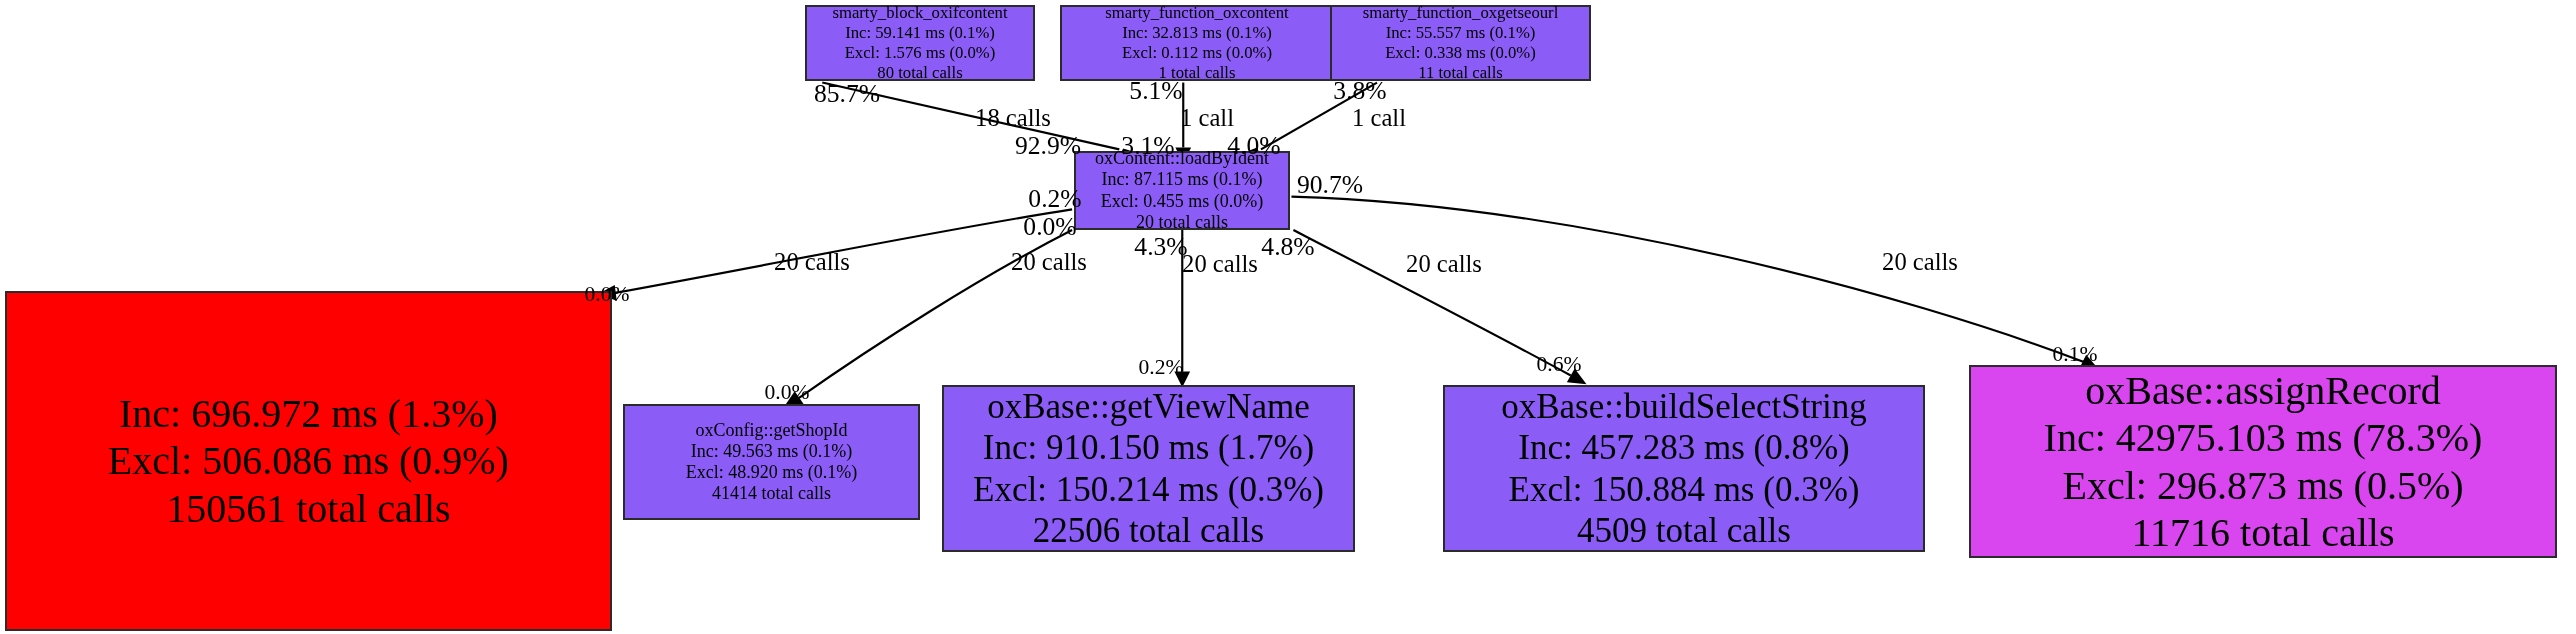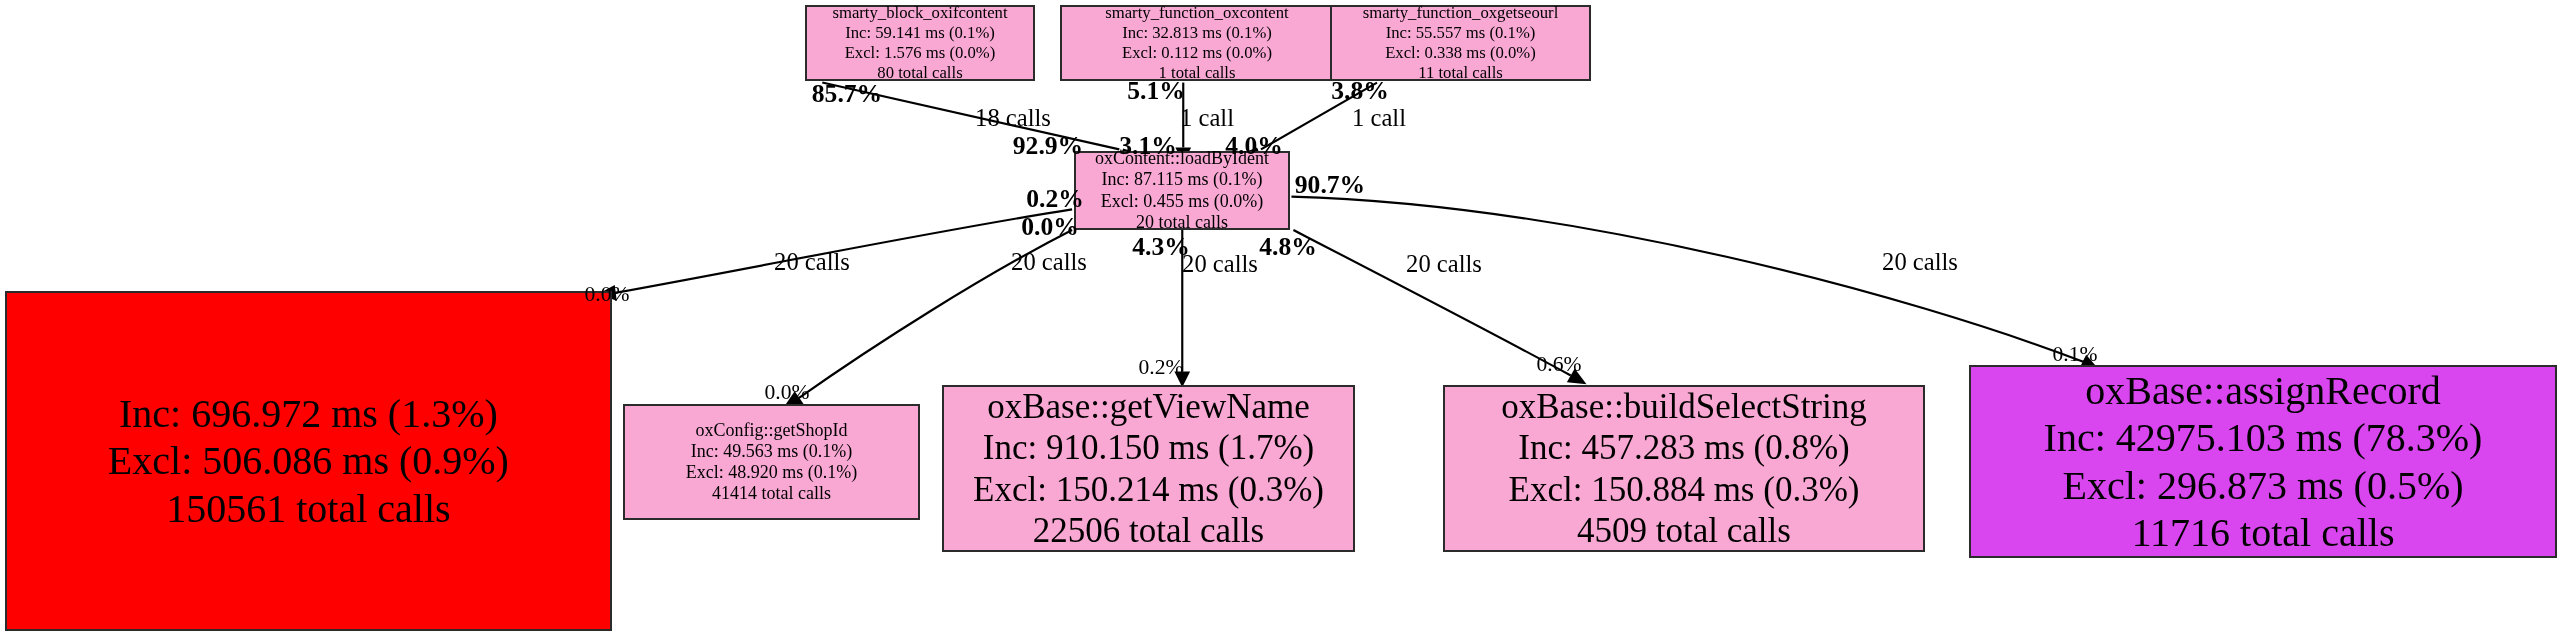--- a/index.html
+++ b/index.html
@@ -30,21 +30,21 @@
     stroke-width: 2.2;
   }
   .edge-arrow {
     fill: #000000;
     stroke: none;
   }
   .node-box {
     position: absolute;
     box-sizing: border-box;
     border: 2px solid #2b2b2b;
-    background: #f9a8d4;
+    background: #8b5cf6;
     display: flex;
     flex-direction: column;
     align-items: center;
     justify-content: center;
     text-align: center;
     color: #000000;
     line-height: 1.18;
     white-space: nowrap;
     overflow: visible;
   }
@@ -56,21 +56,21 @@
   .node-big   { font-size: 35px; }
   .node-huge  { font-size: 40px; }
   .edge-label {
     position: absolute;
     color: #000000;
     white-space: nowrap;
     line-height: 1;
     transform: translate(-50%, -50%);
   }
   .lbl-pct-sm { font-size: 21.6px; }
-  .lbl-pct-md { font-size: 25.6px; font-weight: bold; }
+  .lbl-pct-md { font-size: 25.6px; }
   .lbl-calls  { font-size: 24.6px; }
 </style>
 </head>
 <body>
 
 <div id="canvas">
 
   <svg id="graph-svg" viewBox="0 0 2619 645" preserveAspectRatio="none">
 
     <g>

